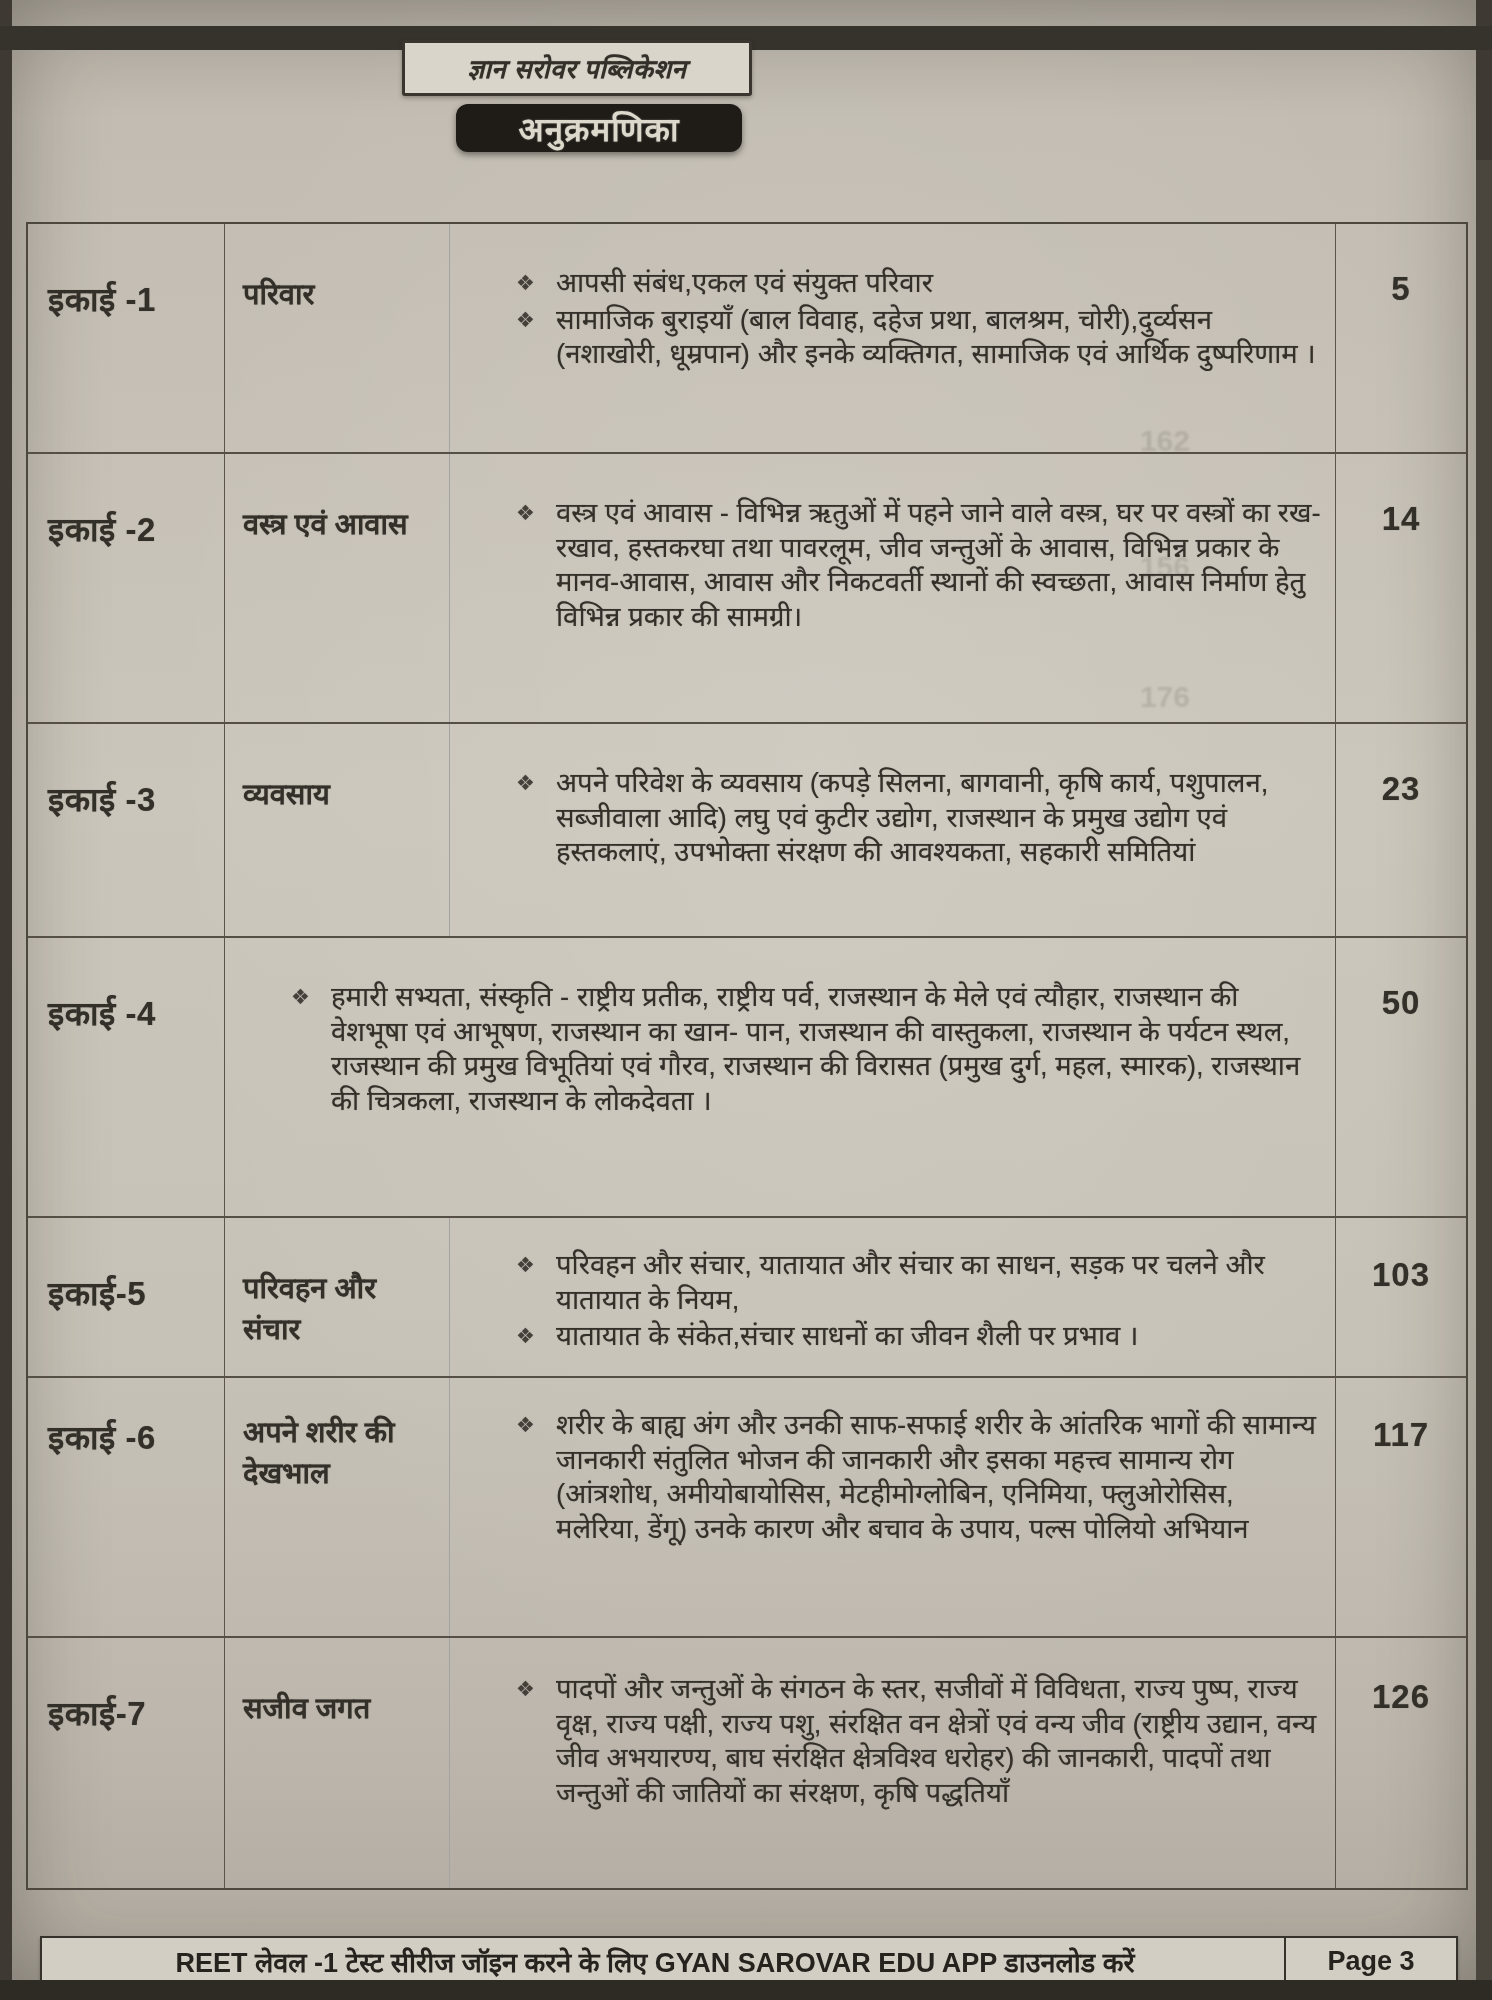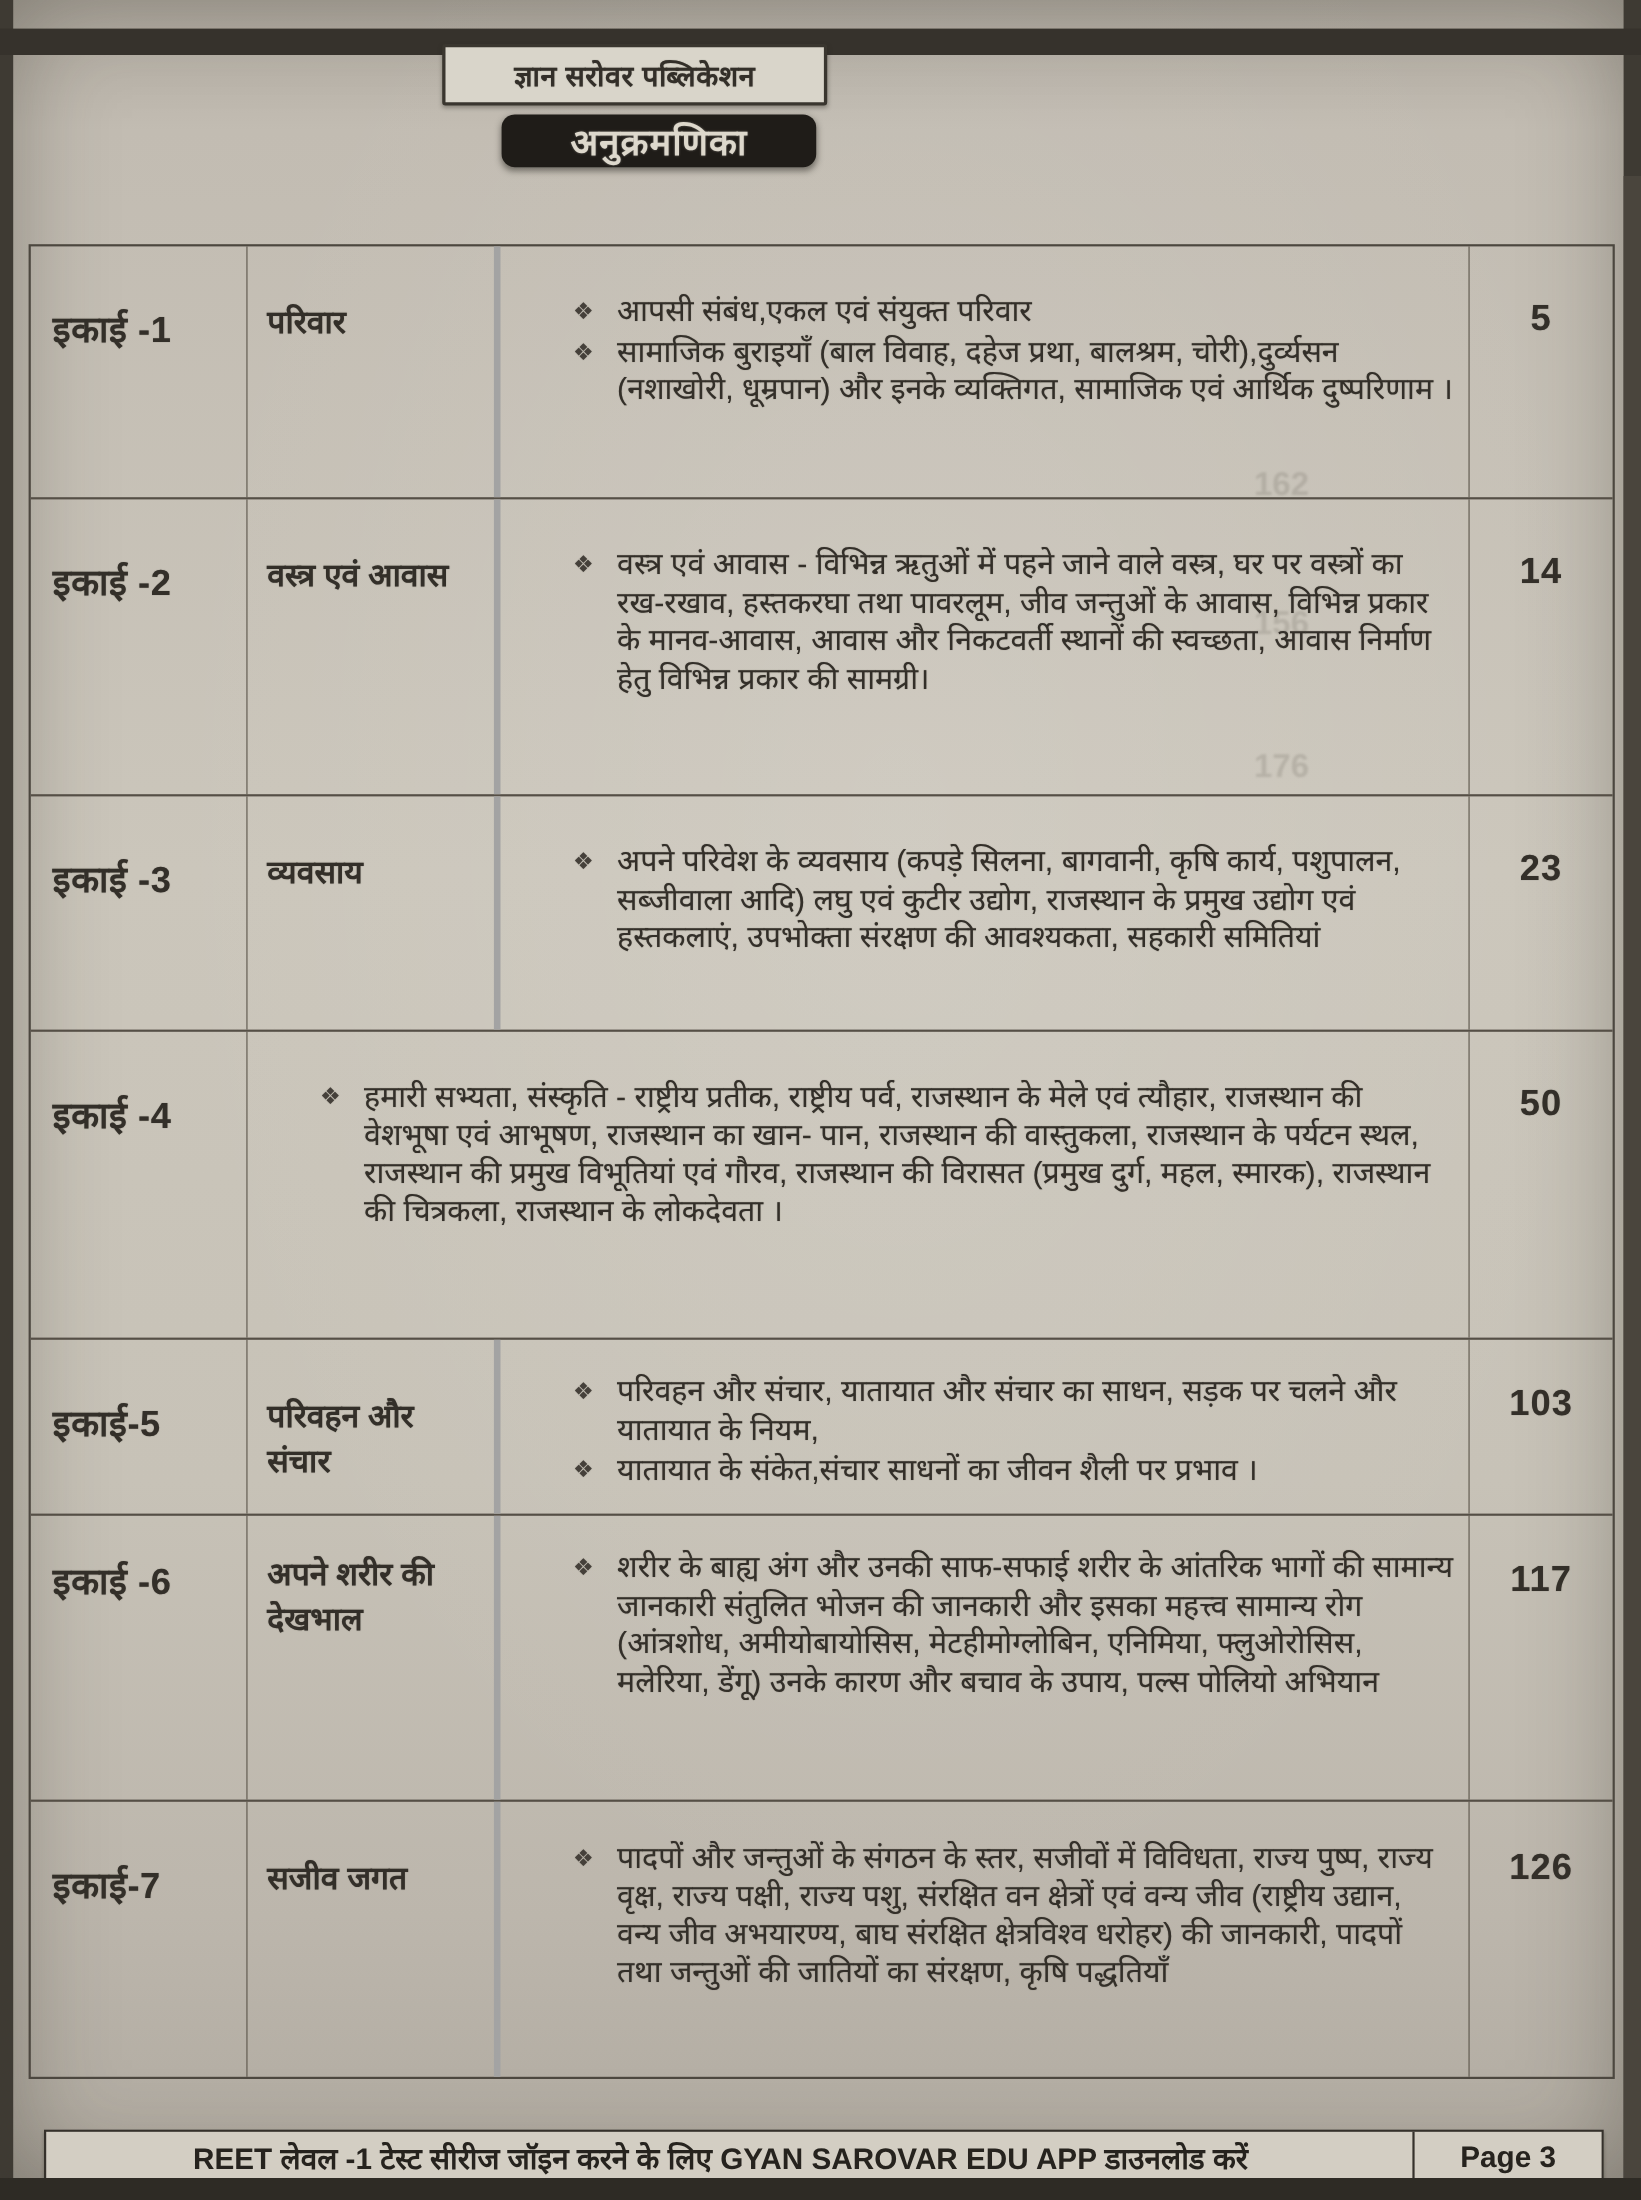--- a/index.html
+++ b/index.html
@@ -24,42 +24,42 @@
 
   .ink{color:#332f29;text-shadow:0 0 1px rgba(55,50,43,0.45);}
 
   
   .pub-box{
     position:absolute;left:402px;top:40px;width:344px;height:50px;
     background:#d9d5ca;border:3px solid #3a362f;border-radius:3px;
     display:flex;align-items:center;justify-content:center;
     box-shadow:0 2px 4px rgba(40,36,30,0.35);
   }
-  .pub-box span{font-size:26px;font-weight:bold;letter-spacing:0.5px;}
+  .pub-box span{font-size:26px;font-weight:bold;letter-spacing:0.5px;font-style:italic;}
 
   
   .title-box{
     position:absolute;left:456px;top:104px;width:286px;height:48px;
     background:#1f1c18;border-radius:12px;
     display:flex;align-items:center;justify-content:center;
     box-shadow:0 3px 6px rgba(30,27,22,0.5);
   }
   .title-box span{color:#ddd8cc;font-size:33px;font-weight:bold;letter-spacing:1px;text-shadow:0 0 2px rgba(240,235,225,0.4);}
 
   
   .toc-table{
     position:absolute;left:26px;top:222px;width:1438px;
     border:2px solid #4c473f;
     border-bottom-width:2px;
   }
   .trow{display:flex;border-top:2px solid #554f46;}
   .trow:first-child{border-top:none;}
   .c-unit{width:156px;flex:none;padding:52px 20px 10px 20px;border-right:1px solid #5a5449;}
   .c-unit span{font-size:33px;font-weight:bold;letter-spacing:0.5px;}
-  .c-topic{width:196px;flex:none;padding:52px 10px 10px 18px;border-right:6px solid #a3a3a3;line-height:37px;}
+  .c-topic{width:196px;flex:none;padding:52px 10px 10px 18px;border-right:1px solid #a3a3a3;line-height:37px;}
   .c-topic span{font-size:29px;font-weight:bold;}
   .c-desc{flex:1;padding:42px 14px 18px 66px;}
   .bullet-line{display:flex;margin-bottom:2px;}
   .bullet-icon{flex:none;width:40px;font-size:21px;padding-top:5px;color:#45403a;}
   .bullet-text{font-size:27.5px;line-height:34.5px;}
   .c-page{width:118px;flex:none;padding:46px 6px 10px 6px;border-left:1px solid #5a5449;text-align:center;}
   .c-page span{font-size:33px;font-weight:bold;letter-spacing:1px;}
 
   
   .ghost{position:absolute;left:1100px;width:90px;text-align:right;font-size:30px;font-weight:bold;color:#6a655b;opacity:0.22;filter:blur(1px);}

